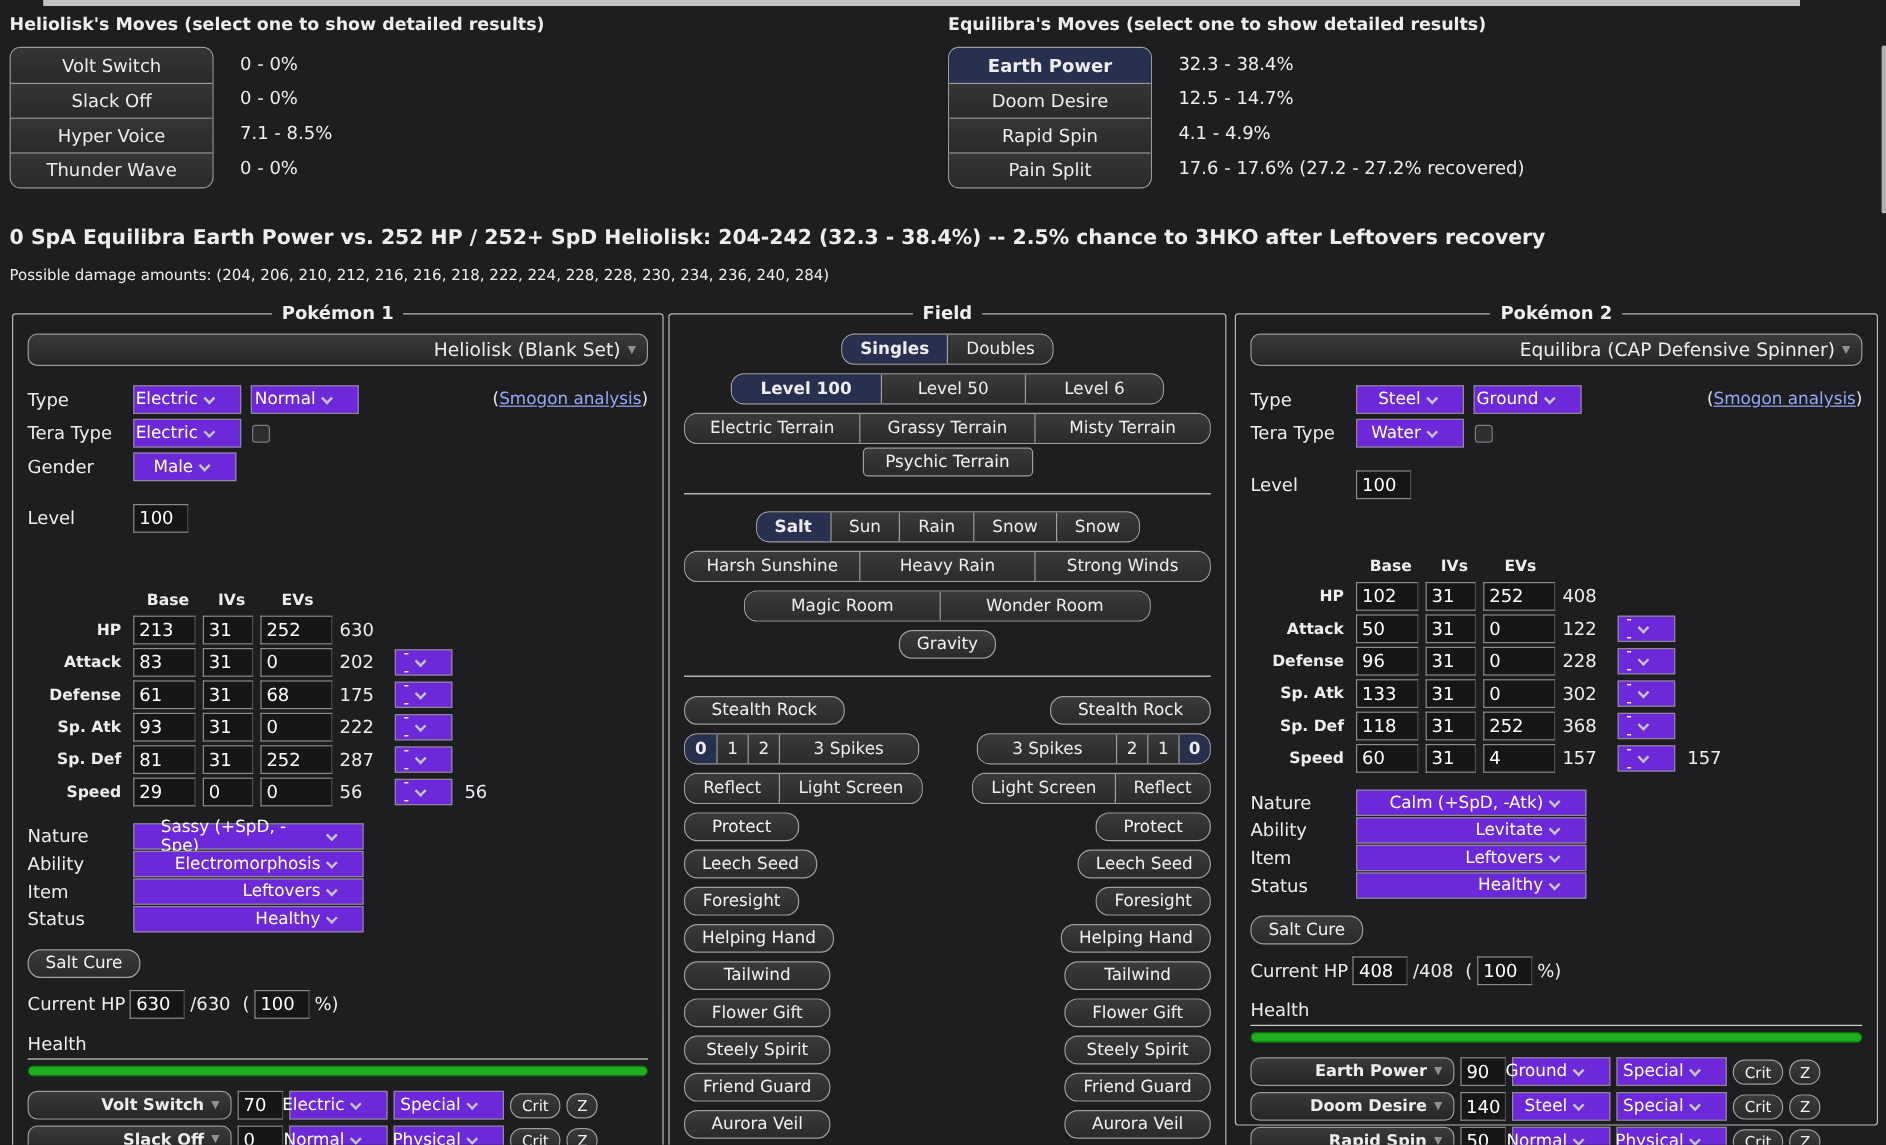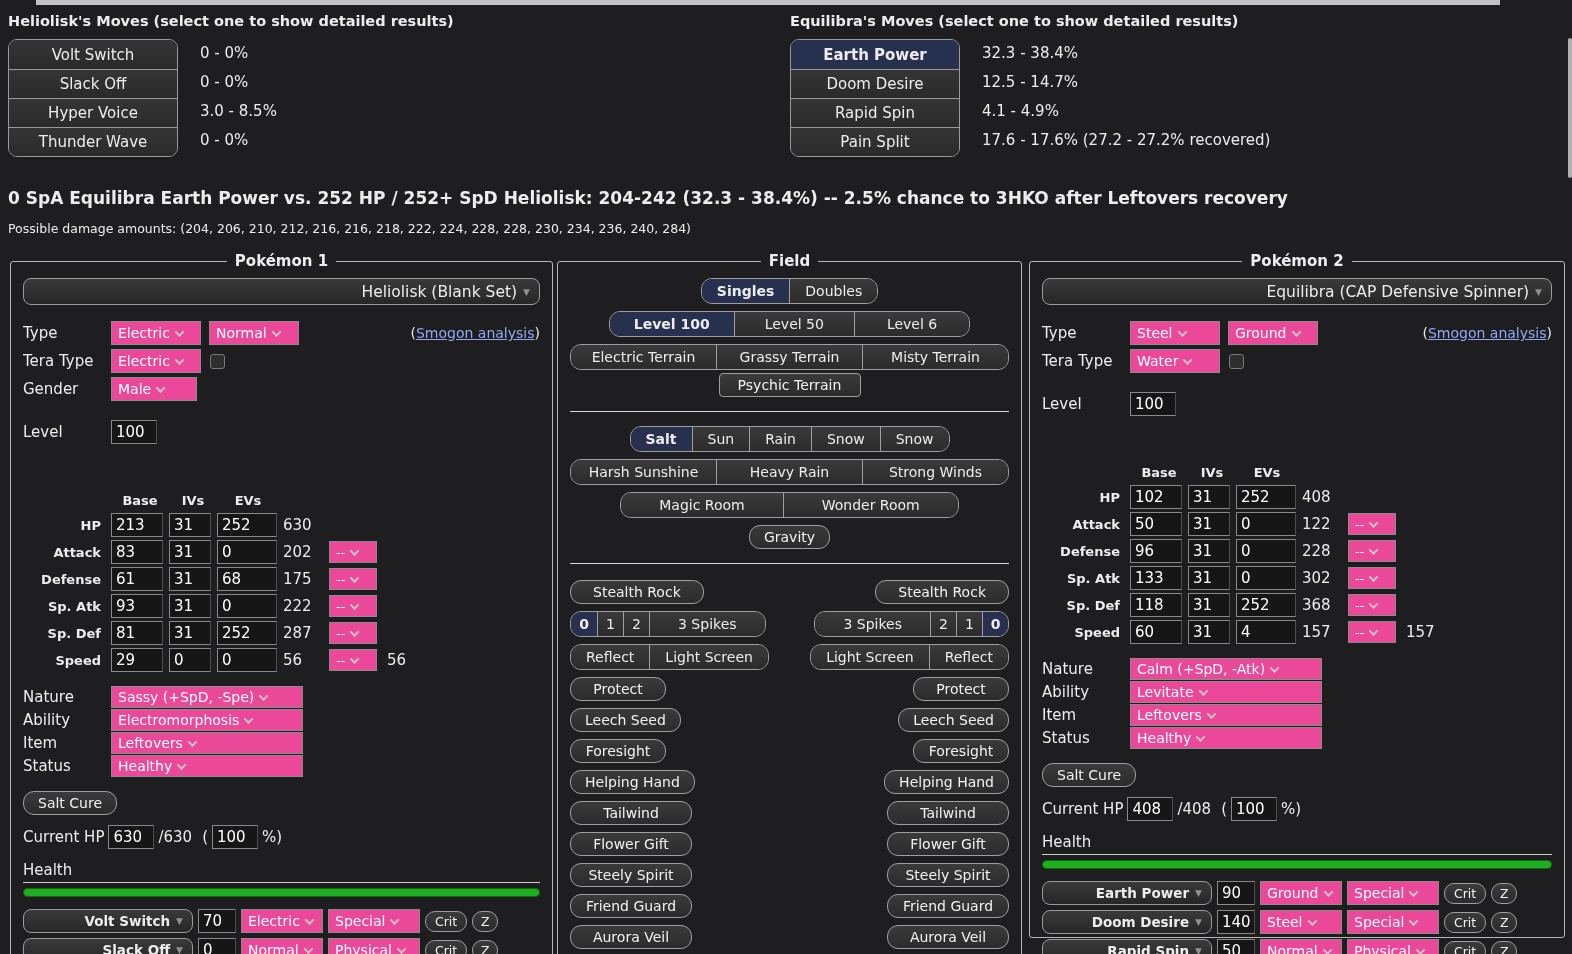--- a/index.html
+++ b/index.html
@@ -36,23 +36,23 @@
   legend { margin:0 auto; text-align:center; padding:0 8px; font-weight:bold; font-size:15px; }
   #p1 { left:10px;  top:252px; width:543px; height:710px; }
   #fl { left:557px; top:252px; width:465px; height:710px; }
   #p2 { left:1029px;top:252px; width:536px; height:686px; }
 
   
   .pillselect { display:flex; align-items:center; justify-content:flex-end;
     background:linear-gradient(#3a3a3a,#262626); border:1px solid #9a9a9a; border-radius:8px;
     padding:0 9px; height:27px; font-size:15.5px; cursor:pointer; }
   .tri { color:#909090; font-size:9px; flex:none; margin-left:6px; }
-  .dd { display:flex; align-items:center; justify-content:flex-start;
-    background:#ec4899; border:1px solid #8c8c8c; color:#fff; font-size:14px;
-    padding:0 6px; height:24px; cursor:pointer; }
+  .dd { display:flex; align-items:center; justify-content:flex-end;
+    background:#6d28d9; border:1px solid #8c8c8c; color:#fff; font-size:14px;
+    padding:0 22px; height:24px; cursor:pointer; }
   .chev { width:7px; height:7px; border-right:2px solid #c4c4c4; border-bottom:2px solid #c4c4c4;
     transform:rotate(45deg) translate(-1px,-1px); flex:none; margin-left:6px; }
   .inp { background:#161616; border:1px solid #8a8a8a; border-right-color:#4d4d4d;
     color:#fff; font-size:15px; height:24px; padding:0 4px; font-family:inherit; }
   .cb { width:15px; height:15px; background:#2e2e2e; border:1px solid #7a7a7a; border-radius:3px; margin-left:9px; }
   .btn { background:linear-gradient(#3a3a3a,#2b2b2b); border:1px solid #9f9f9f; border-radius:11px;
     color:#f2f2f2; font-size:14px; padding:0 14px; height:24px;
     display:inline-flex; align-items:center; justify-content:center; cursor:pointer; white-space:nowrap; }
   .group { display:inline-flex; border:1px solid #9f9f9f; border-radius:11px; overflow:hidden; }
   .gbtn { padding:0 15px; font-size:14px; background:linear-gradient(#3a3a3a,#2b2b2b);
@@ -120,21 +120,21 @@
   <div class="res-body">
     <div class="mv-group">
       <div class="mv-btn">Volt Switch</div>
       <div class="mv-btn">Slack Off</div>
       <div class="mv-btn">Hyper Voice</div>
       <div class="mv-btn">Thunder Wave</div>
     </div>
     <div class="res-vals">
       <div class="res-val">0 - 0%</div>
       <div class="res-val">0 - 0%</div>
-      <div class="res-val">3.0 - 8.5%</div>
+      <div class="res-val">7.1 - 8.5%</div>
       <div class="res-val">0 - 0%</div>
     </div>
   </div>
 </div>
 
 <div class="res-panel right">
   <div class="res-title">Equilibra's Moves (select one to show detailed results)</div>
   <div class="res-body">
     <div class="mv-group">
       <div class="mv-btn sel">Earth Power</div>

